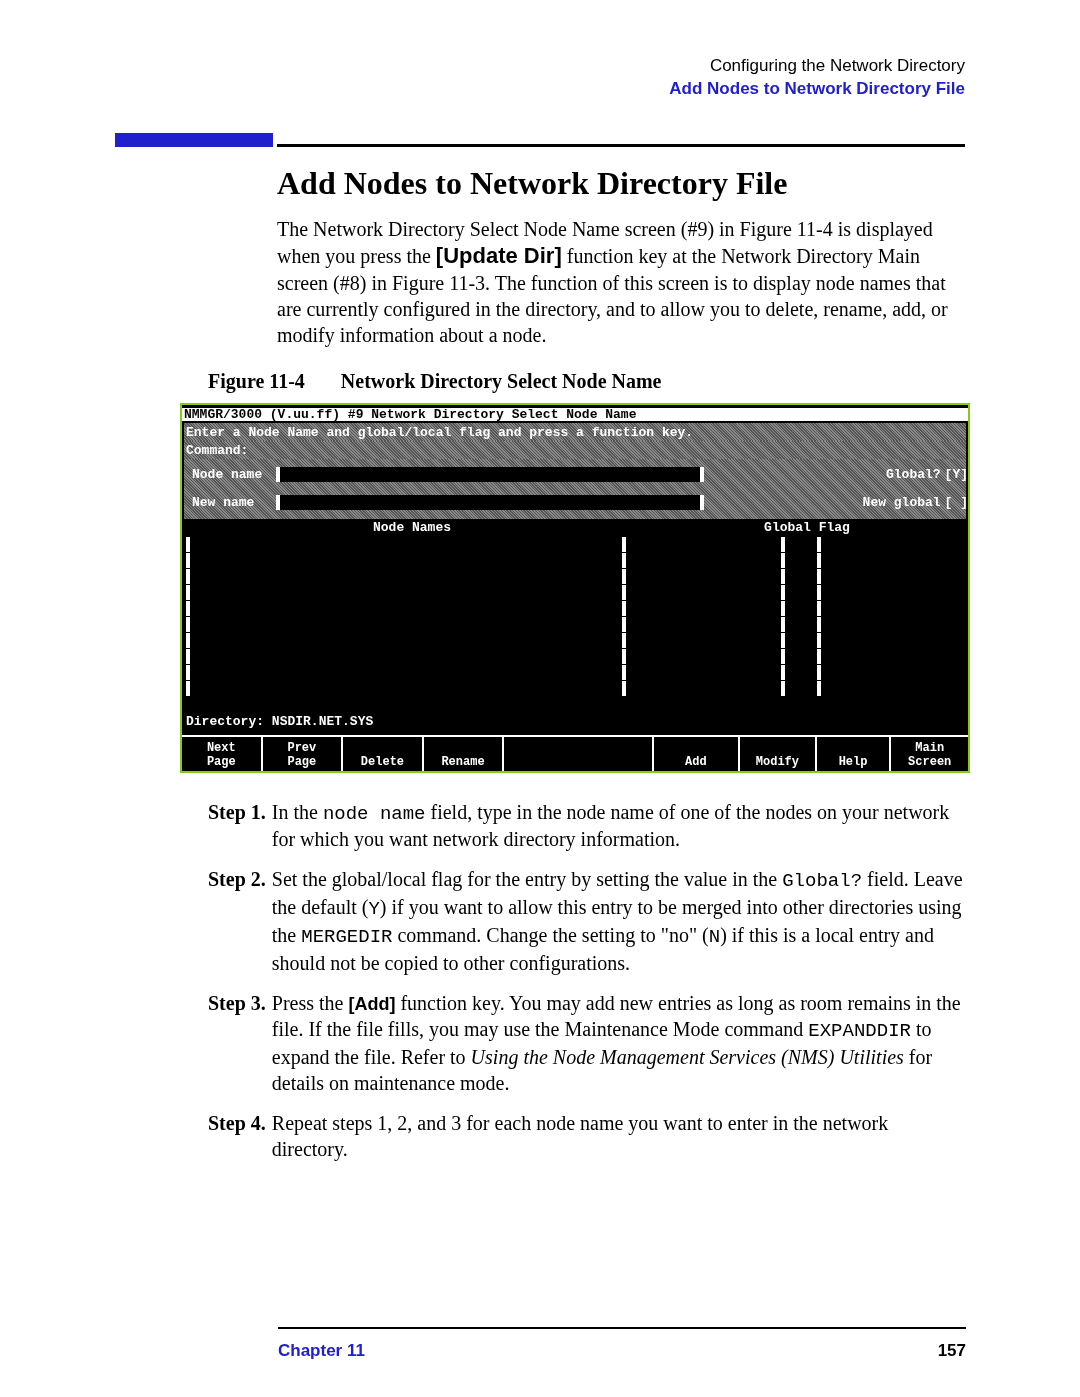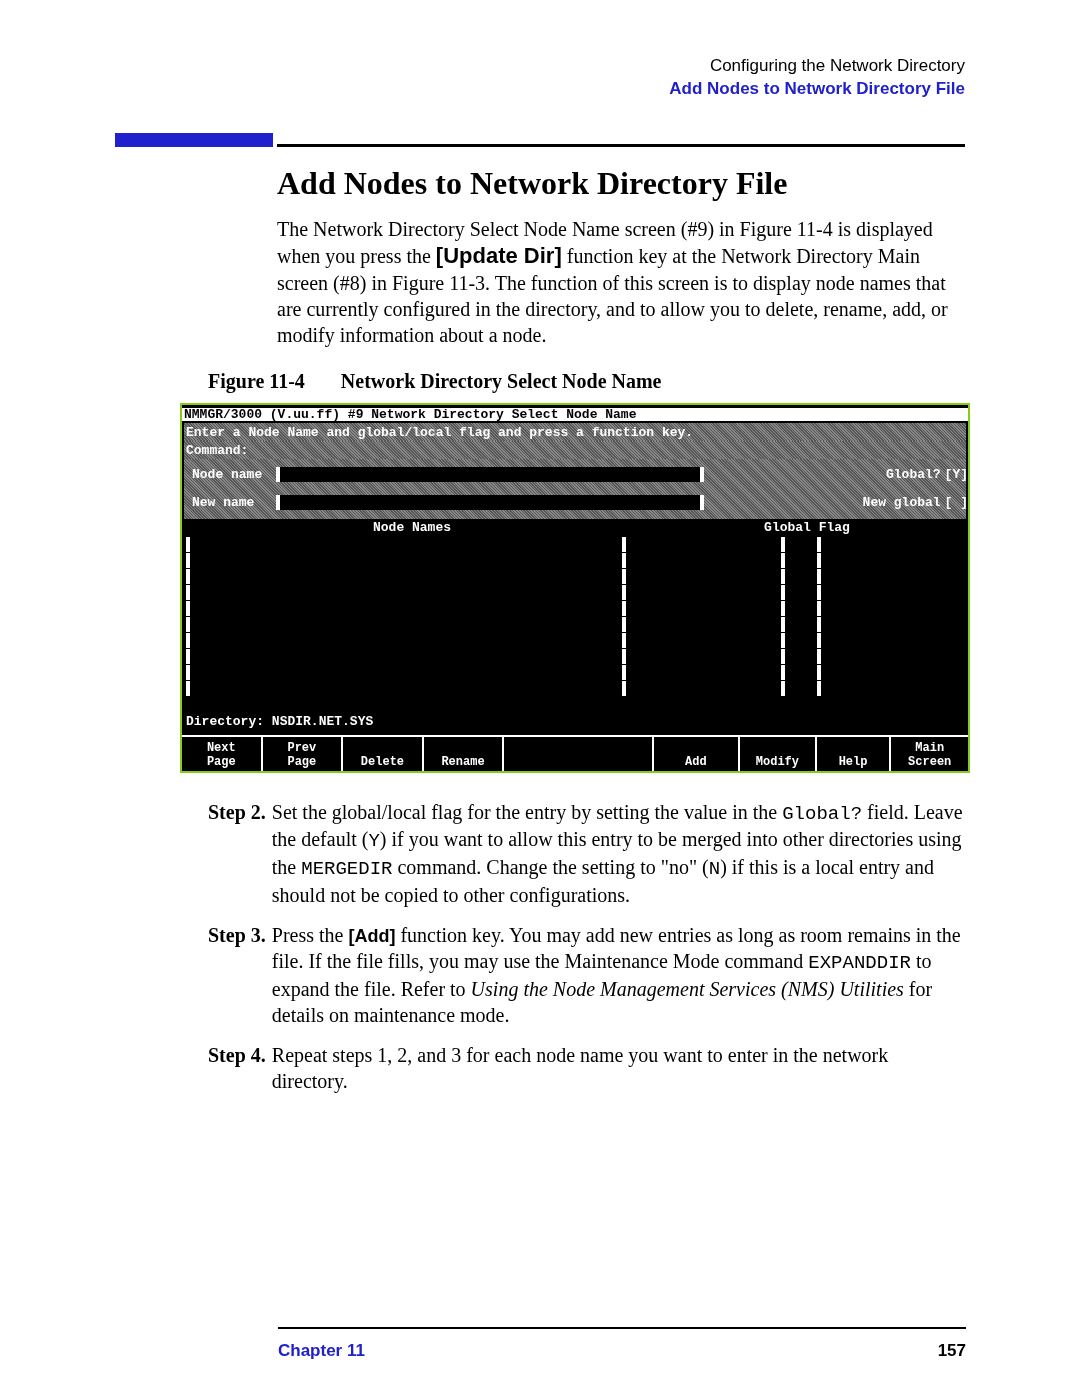--- a/index.html
+++ b/index.html
@@ -355,20 +355,24 @@
           <div class="t-fkey" style="width: 78px;">
             <div>Main</div>
             <div>Screen</div>
           </div>
         </div>
     </div>
   </div>
 
   <div class="steps" id="steps">
       <div class="step">
+        <div class="step-label">Step 1.</div>
+        <div class="step-body"><span> In the </span><span class="mono">node name</span><span> field, type in the node name of one of the nodes on your network for which you want network directory information.</span></div>
+      </div>
+      <div class="step">
         <div class="step-label">Step 2.</div>
         <div class="step-body"><span> Set the global/local flag for the entry by setting the value in the </span><span class="mono">Global?</span><span> field. Leave the default (</span><span class="mono">Y</span><span>) if you want to allow this entry to be merged into other directories using the </span><span class="mono">MERGEDIR</span><span> command. Change the setting to "no" (</span><span class="mono">N</span><span>) if this is a local entry and should not be copied to other configurations.</span></div>
       </div>
       <div class="step">
         <div class="step-label">Step 3.</div>
         <div class="step-body"><span> Press the </span><span style="font-family: Arial, Helvetica, sans-serif; font-weight: bold; font-size: 18px;">[Add]</span><span> function key. You may add new entries as long as room remains in the file. If the file fills, you may use the Maintenance Mode command </span><span class="mono">EXPANDDIR</span><span> to expand the file. Refer to </span><span class="ital">Using the Node Management Services (NMS) Utilities</span><span> for details on maintenance mode.</span></div>
       </div>
       <div class="step">
         <div class="step-label">Step 4.</div>
         <div class="step-body"><span> Repeat steps 1, 2, and 3 for each node name you want to enter in the network directory.</span></div>

